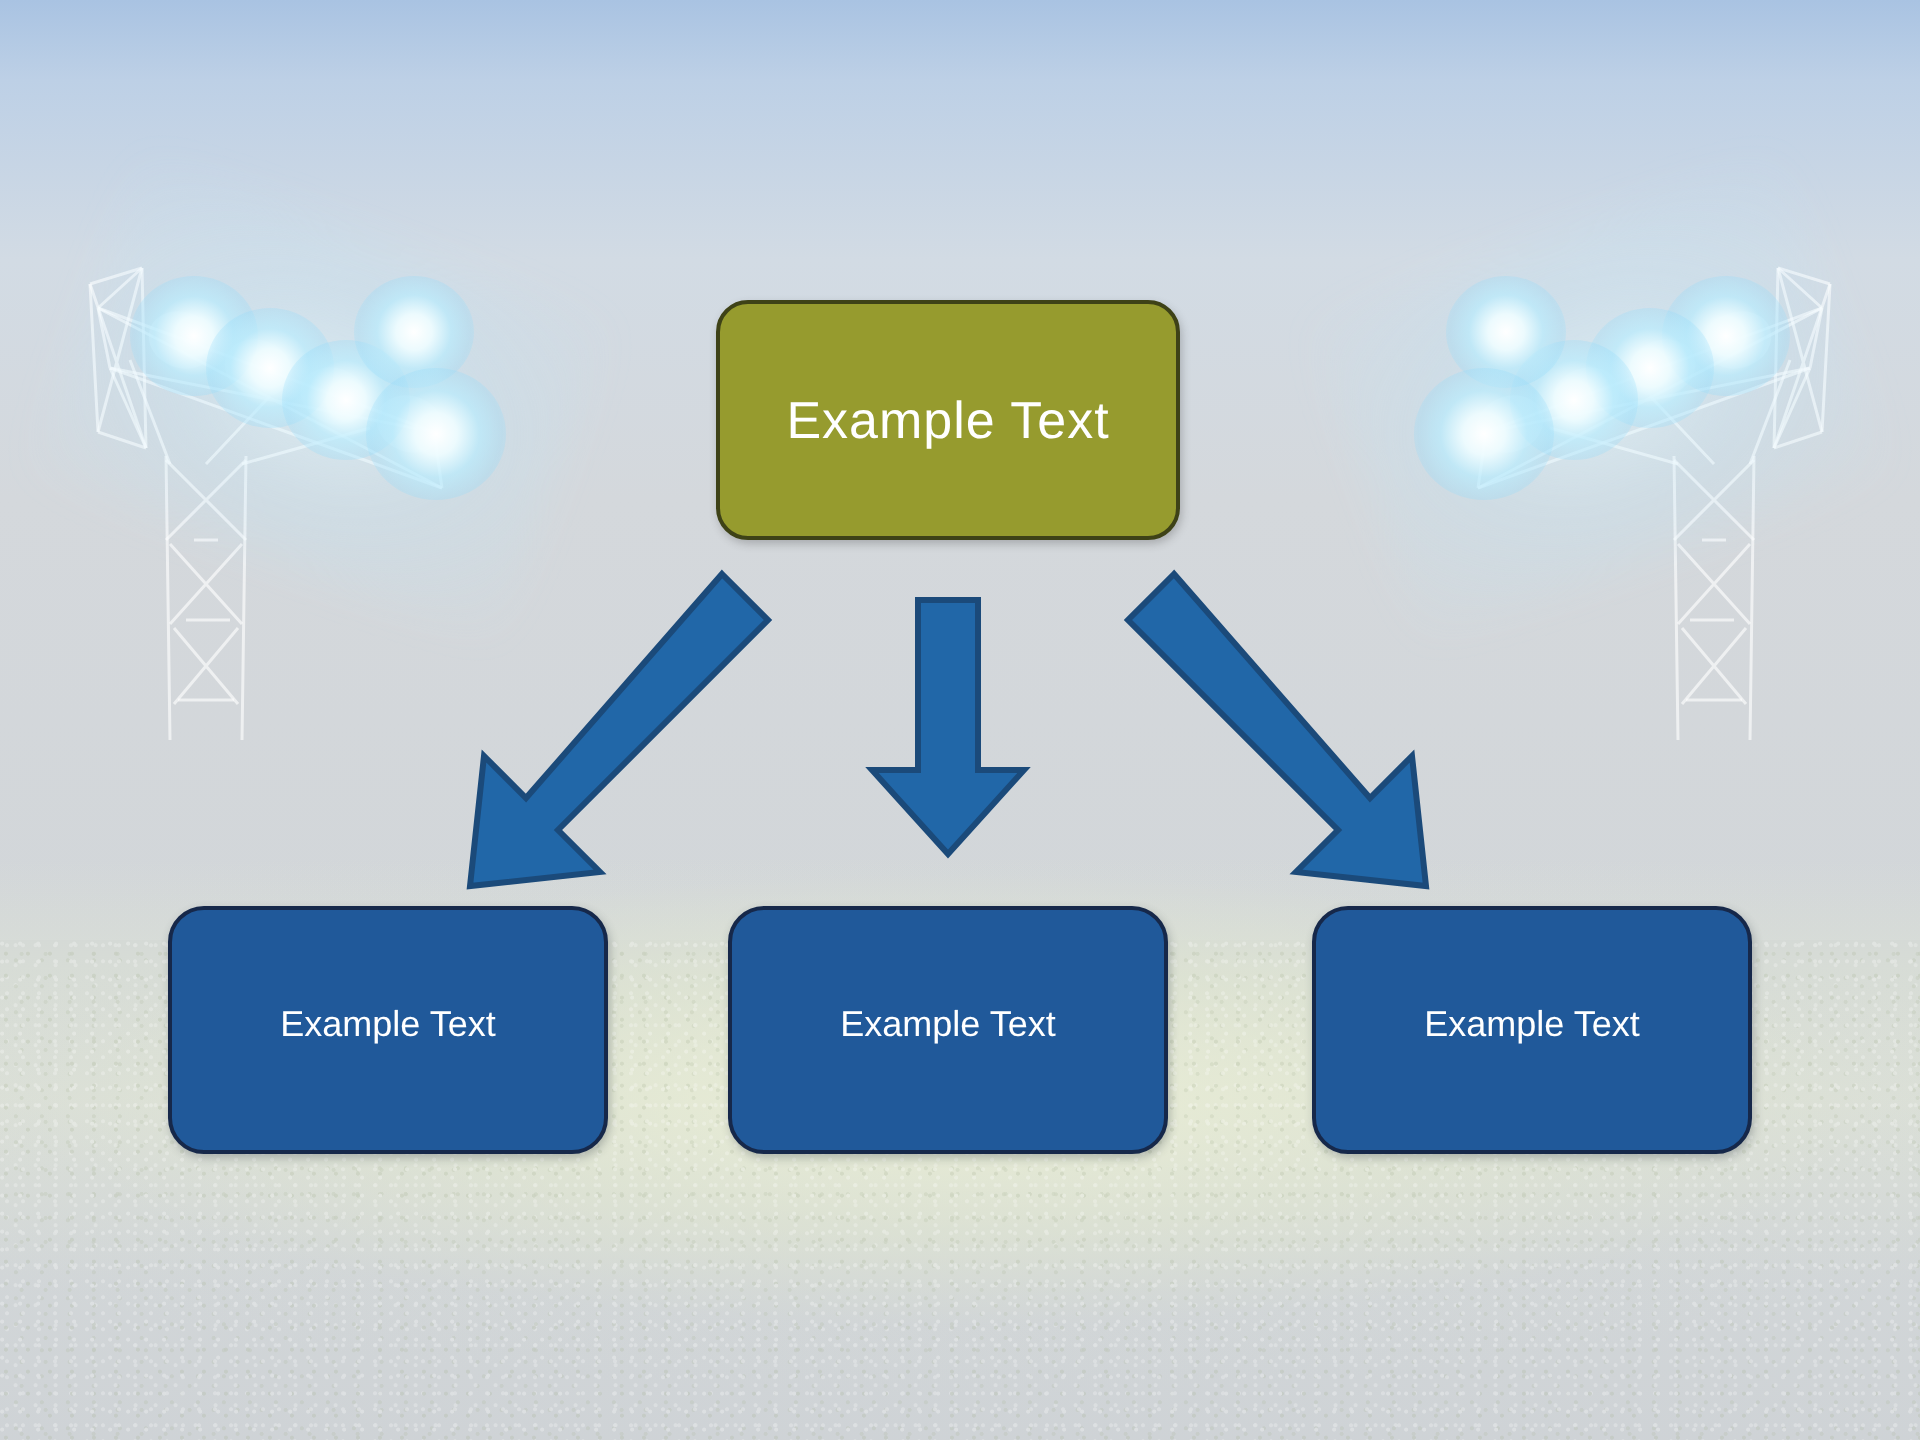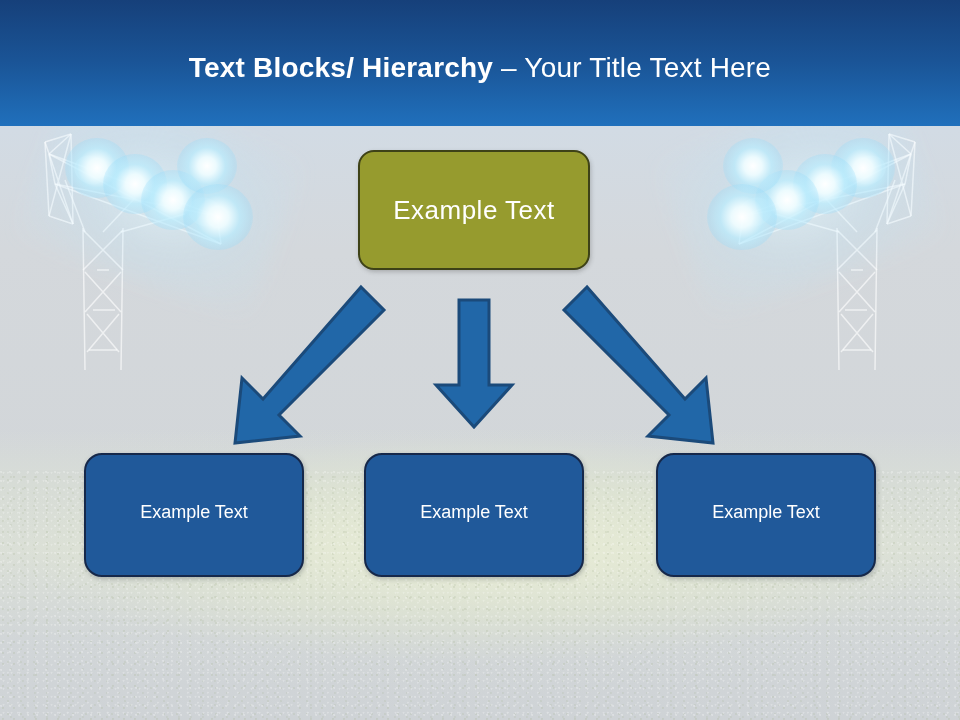--- a/index.html
+++ b/index.html
@@ -217,25 +217,20 @@
       </g>
     </svg>
     <div class="beam" style="left:20px; top:-6px; width:250px; height:170px; transform:rotate(-20deg);"></div>
     <div class="glow" style="left:176px; top: 18px; width: 64px; height: 60px;"></div>
     <div class="glow" style="left:138px; top: 34px; width: 64px; height: 60px;"></div>
     <div class="glow" style="left:100px; top: 50px; width: 64px; height: 60px;"></div>
     <div class="glow" style="left: 68px; top: 18px; width: 60px; height: 56px;"></div>
     <div class="glow" style="left: 52px; top: 64px; width: 70px; height: 66px;"></div>
   </div>
 
-  <div class="header">
-    <div class="header-title">
-      <span class="title-strong">Text Blocks/ Hierarchy</span><span class="title-rest"> – </span><span class="title-rest">Your Title Text Here</span>
-    </div>
-  </div>
 
   <svg class="arrows" viewBox="0 0 960 720">
 
     <g>
       <path d="M361 287 L384 310 L279 415 L300 436 L235 443 L242 378 L263 399 Z" fill="#2167a8" stroke="#1b4a7a" stroke-width="3" stroke-linejoin="miter"></path>
     </g>
 
     <g>
       <path d="M459 300 L489 300 L489 385 L512 385 L474 427 L436 385 L459 385 Z" fill="#2167a8" stroke="#1b4a7a" stroke-width="3" stroke-linejoin="miter"></path>
     </g>

